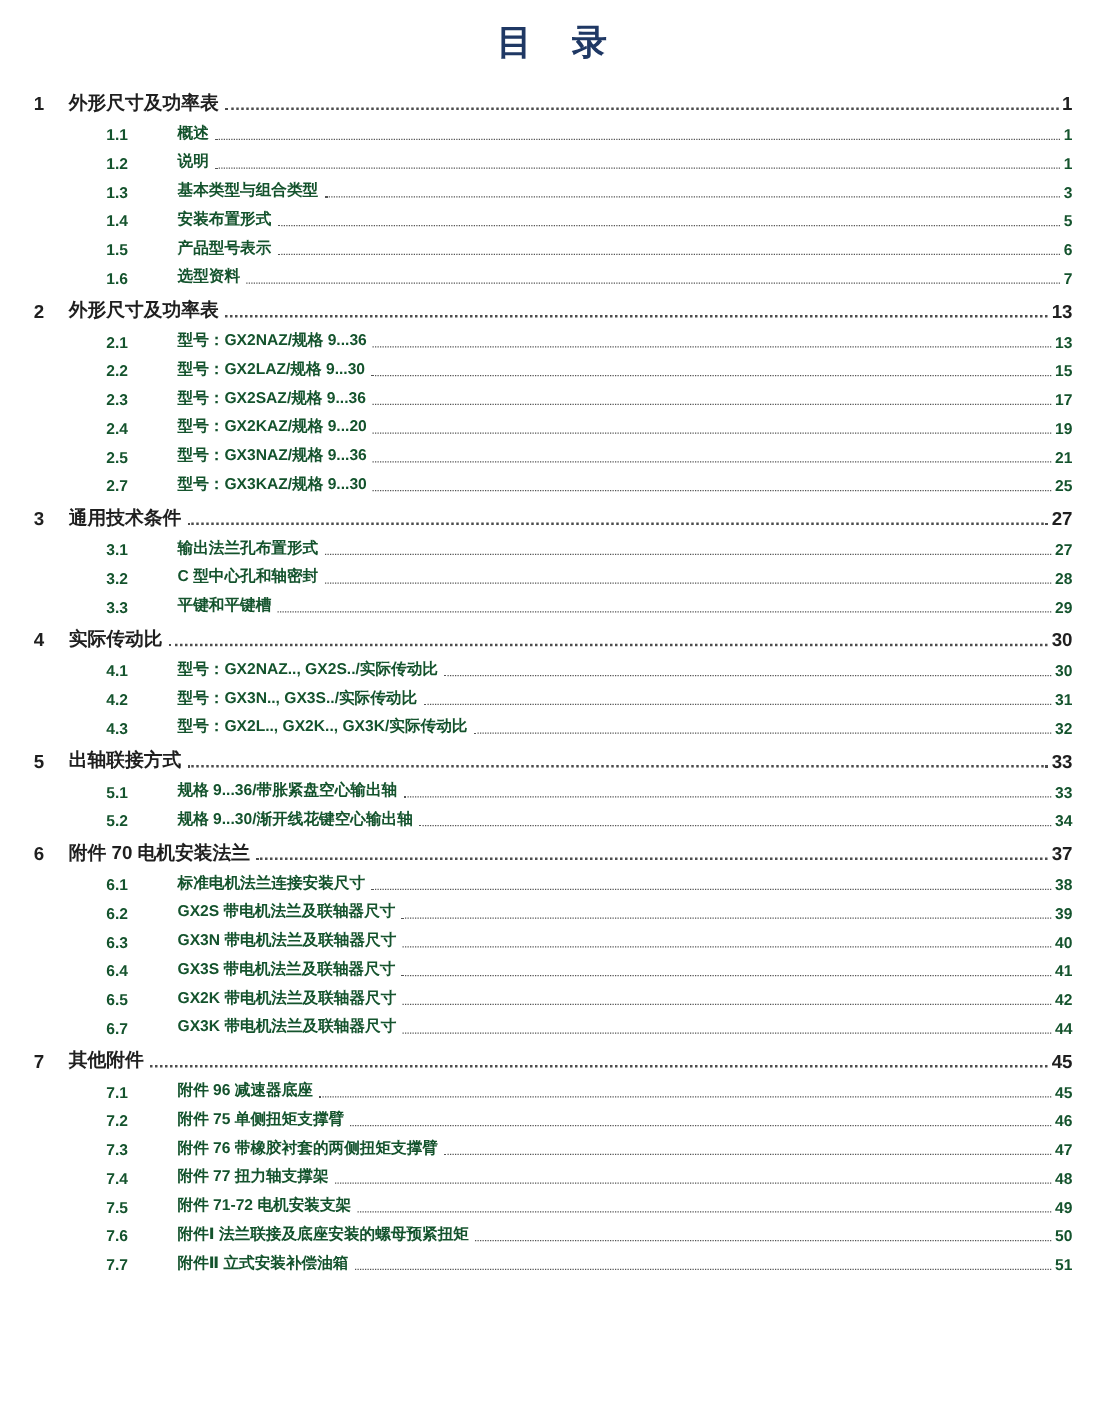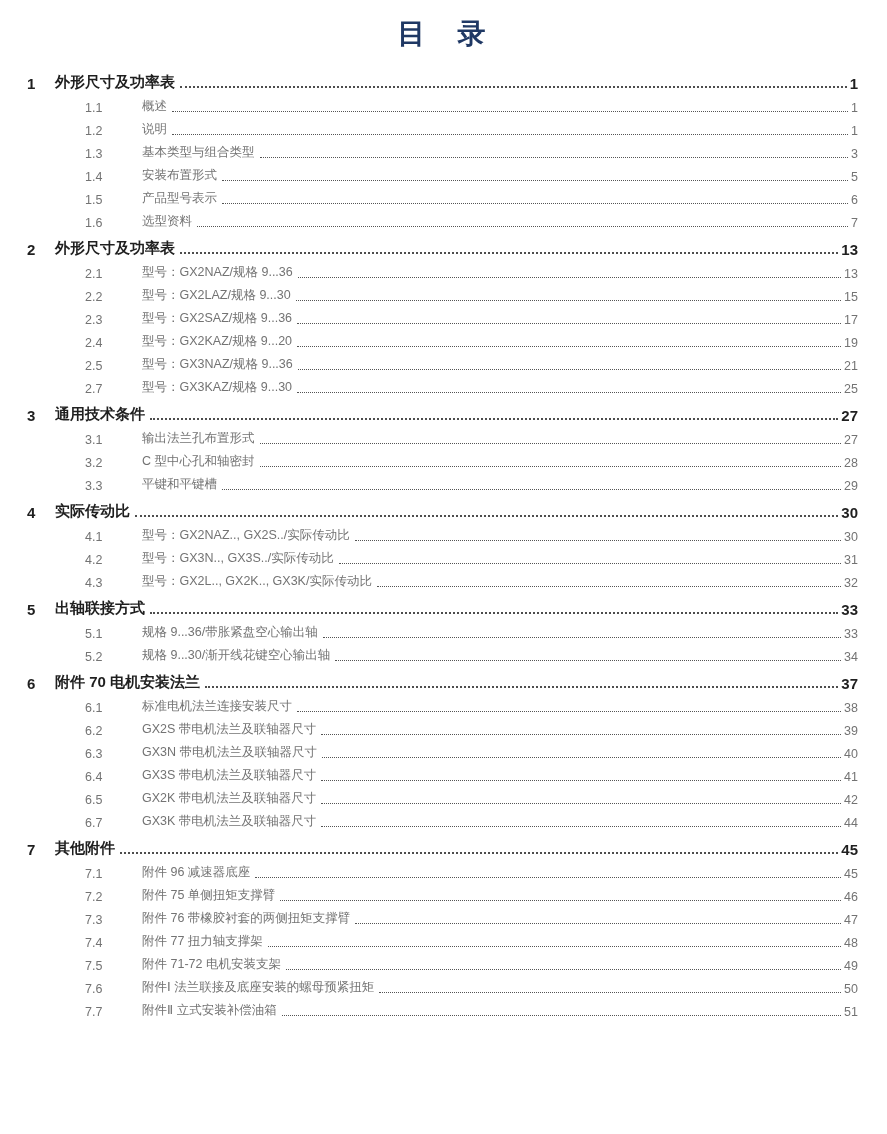--- a/index.html
+++ b/index.html
@@ -40,22 +40,22 @@
   .toc-row.l1 {
     height: 24px;
     margin-top: 4px;
     font-size: 15px;
     font-weight: 600;
     color: #1f1f1f;
   }
   .toc-row.l2 {
     height: 23px;
     font-size: 12.5px;
-    font-weight: 400;
-    color: #737373;
+    font-weight: 700;
+    color: #14532d;
     padding-left: 58px;
     justify-content: space-between;
   }
   .toc-num {
     flex: 0 0 auto;
     white-space: nowrap;
   }
   .l1 .toc-num { width: 28px; }
   .l2 .toc-num { width: 57px; }
   .toc-text {

